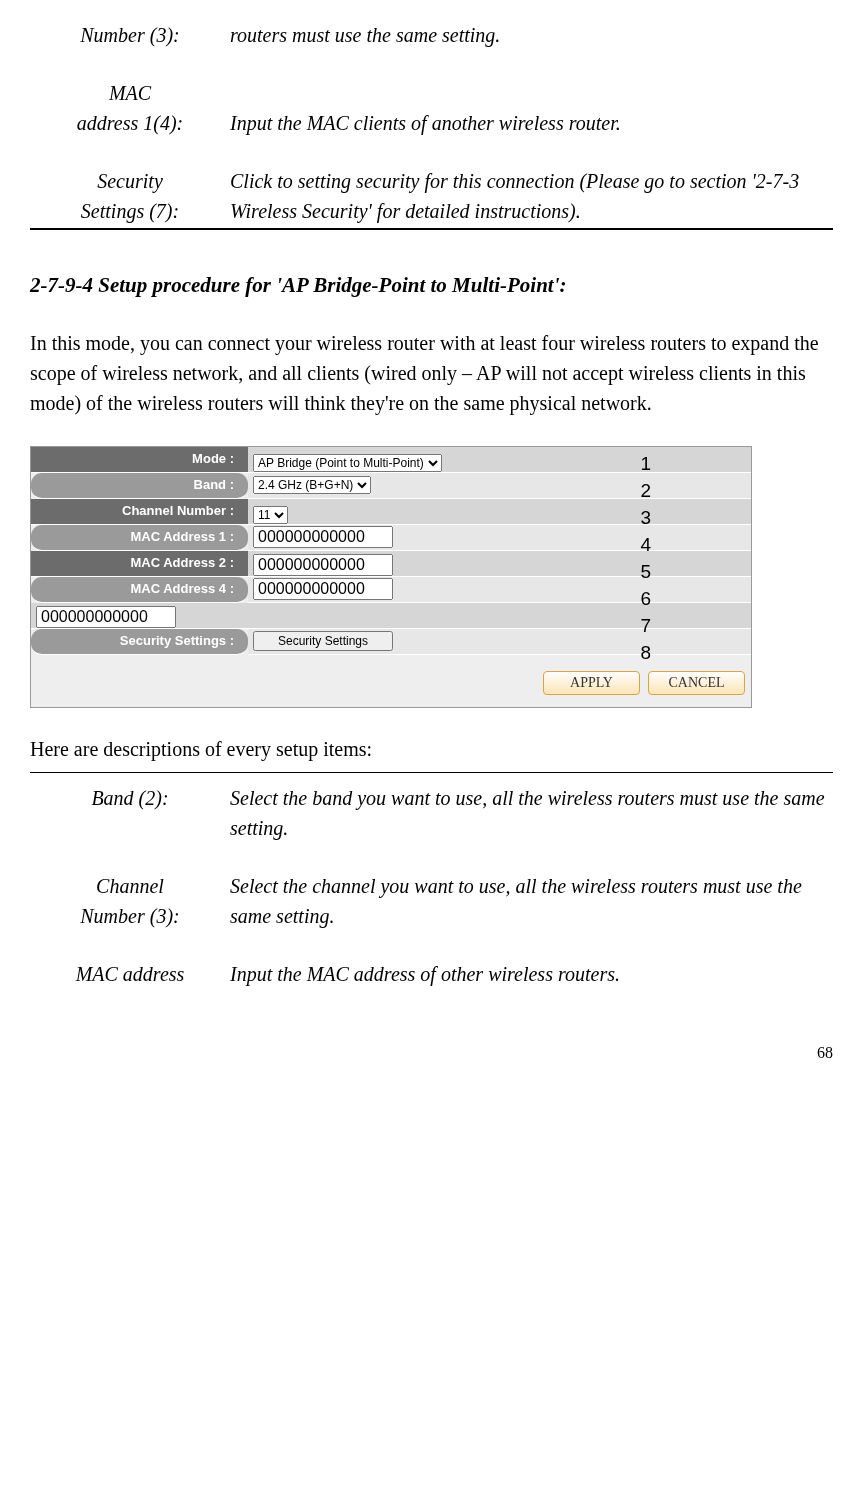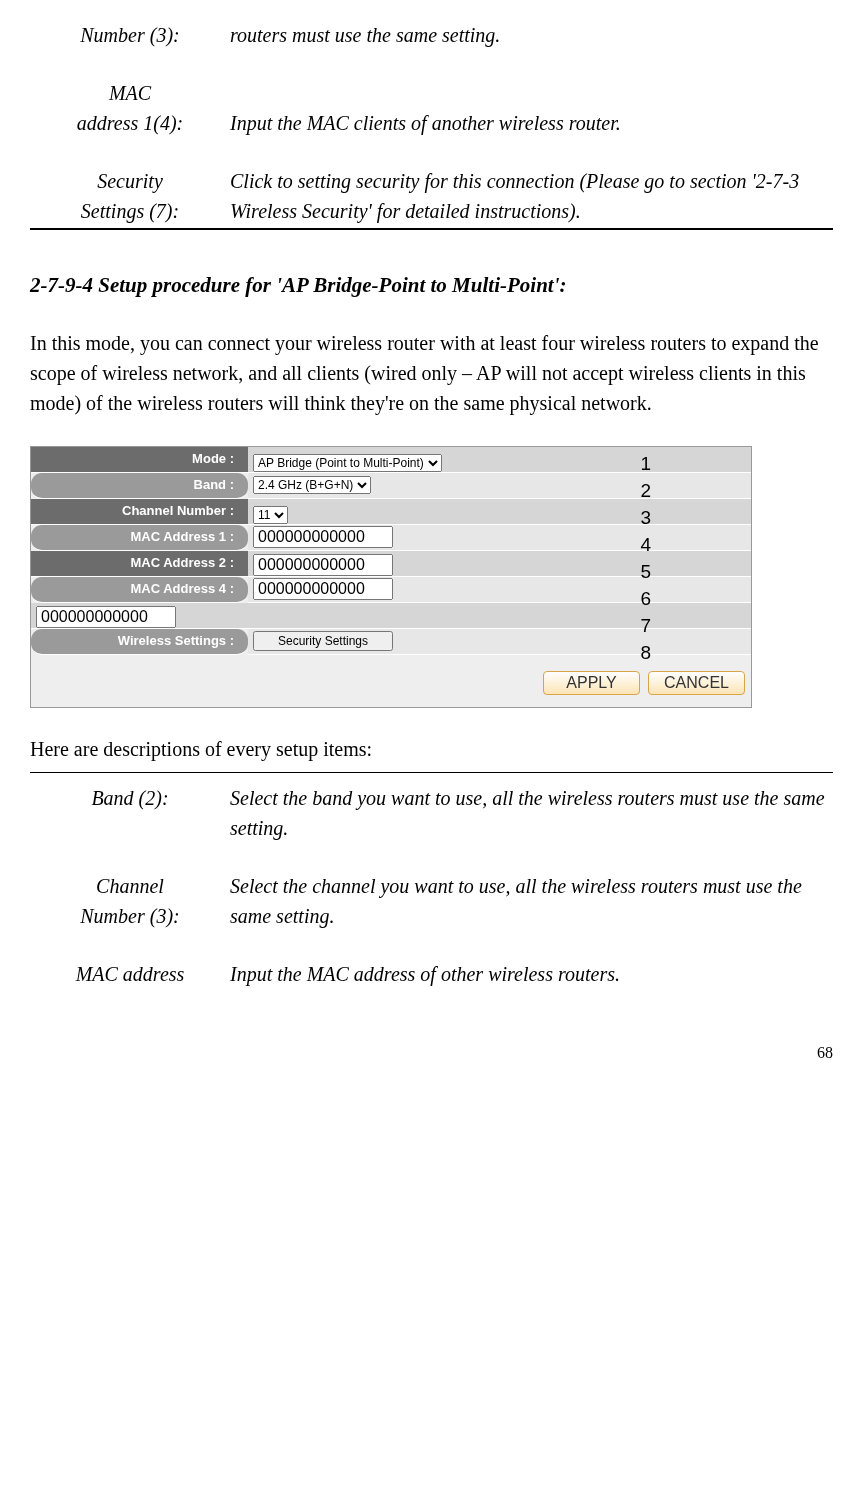--- a/index.html
+++ b/index.html
@@ -123,28 +123,28 @@
     .bottom-btns {
       display: flex;
       justify-content: flex-end;
       gap: 8px;
       padding: 16px 6px 0 0;
     }
     .obtn {
       background: linear-gradient(#fefefe, #fde5b5);
       border: 1px solid #d9a447;
       border-radius: 4px;
-      font-size: 16px;
+      font-size: 14px;
       color: #333;
       width: 95px;
       height: 22px;
       display: flex;
       align-items: center;
       justify-content: center;
-      font-family: Liberation Sans, sans-serif;
+      font-family: Liberation Serif, serif;
     }
     .page-num {
       text-align: right;
       font-size: 16px;
       margin-top: 52px;
       font-style: normal;
     }
   </style>
 </head>
 <body>
@@ -240,21 +240,21 @@
   </div>
 
   <div class="cfg-row">
     <div class="cfg-field d">
       <input class="txt" type="text" value="000000000000" style="">
       <span class="callout" style="top:165px">7</span>
     </div>
   </div>
 
   <div class="cfg-row">
-    <div class="cfg-label light">Wireless Settings :</div>
+    <div class="cfg-label light">Security Settings :</div>
     <div class="cfg-field l">
       <button class="sec-btn">Security Settings</button>
       <span class="callout" style="top:192px">8</span>
     </div>
   </div>
 
   <div class="bottom-btns">
     <div class="obtn">APPLY</div>
     <div class="obtn">CANCEL</div>
   </div>

